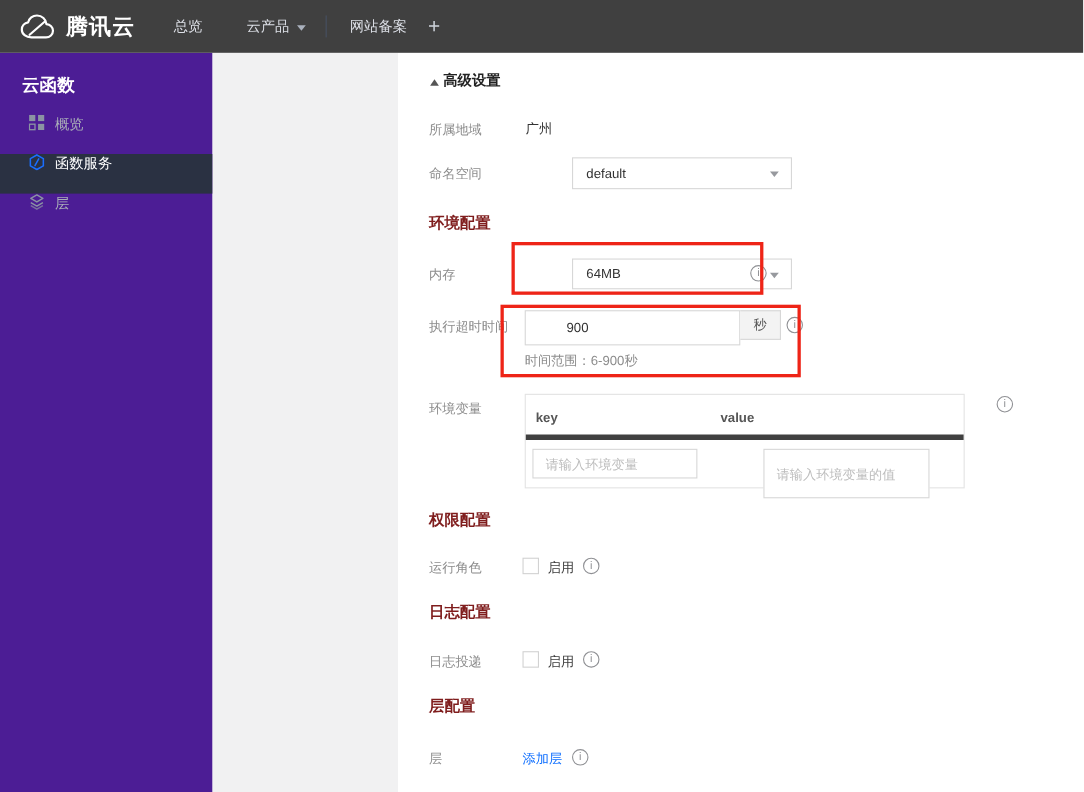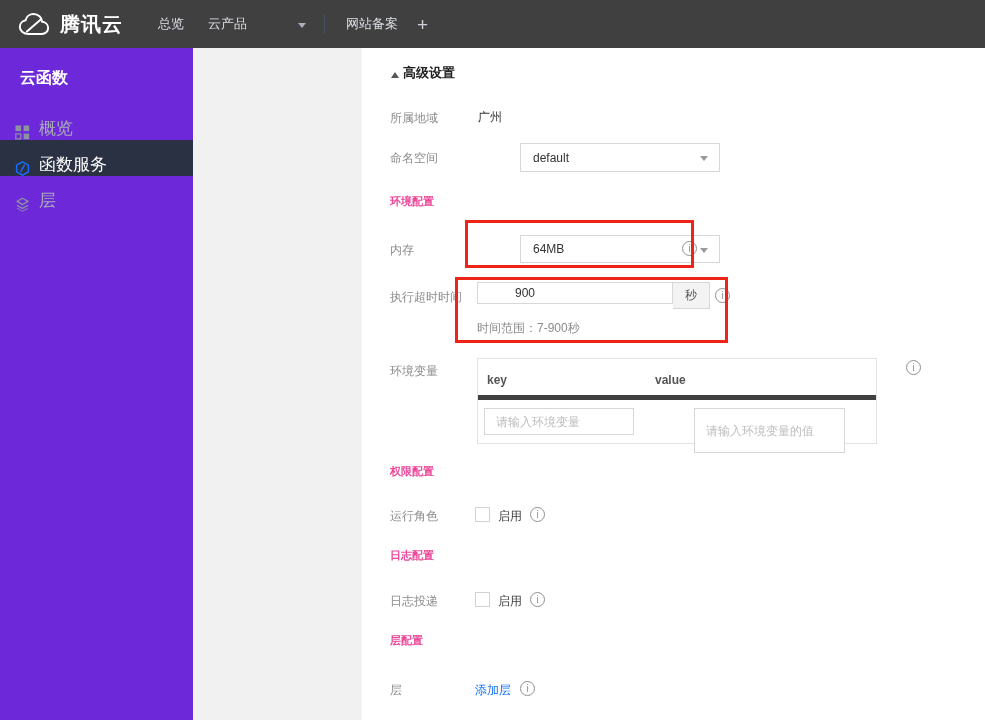--- a/index.html
+++ b/index.html
@@ -7,53 +7,53 @@
   body { font-family:"Liberation Sans","DejaVu Sans",sans-serif; font-size:12px; color:#333; background:#fff; }
   .page { position:relative; width:985px; height:720px; overflow:hidden; background:#fff; }
 
   
   .navbar { position:absolute; top:0; left:0; right:0; height:48px; background:#404040; display:flex; align-items:center; color:#e4e7ec; z-index:10; }
   .logo-area { display:flex; align-items:center; margin-left:17px; cursor:pointer; }
   .logo-svg { width:34px; height:25px; display:block; }
   .brand { margin-left:9px; font-size:20px; font-weight:600; color:#fff; letter-spacing:1px; }
   .nav-item { font-size:13px; color:#dcdfe6; cursor:pointer; display:flex; align-items:center; }
   .nav-overview { margin-left:35px; }
-  .nav-products { margin-left:24px;gap:44px; }
+  .nav-products { margin-left:40px; }
   .nav-caret { width:0; height:0; border-left:4px solid transparent; border-right:4px solid transparent; border-top:5px solid #aab1bd; margin-left:7px; margin-top:2px; }
   .nav-divider { width:1px; height:20px; background:#475063; margin:0 21px 0 18px; }
   .nav-plus { margin-left:19px; font-size:19px; font-weight:400; color:#ccd1d9; line-height:1; }
 
   
-  .sidebar { position:absolute; top:48px; left:0; width:193px; bottom:0; background:#6d28d9; z-index:5; }
+  .sidebar { position:absolute; top:48px; left:0; width:193px; bottom:0; background:#4c1d95; z-index:5; }
   .sidebar-title { margin:20px 0 0 20px; font-size:16px; font-weight:bold; color:#ffffff; }
   .menu { position:absolute; top:56px; left:0; right:0; }
-  .menu-item { height:36px; display:flex; align-items:flex-end; padding-left:15px; color:#a9aeb8; font-size:17px; cursor:pointer; }
+  .menu-item { height:36px; display:flex; align-items:flex-start; padding-left:26px; color:#a9aeb8; font-size:13px; cursor:pointer; }
   .menu-item .mi-icon { width:15px; height:15px; margin-right:9px; display:block; flex:none; }
   .menu-item.selected { background:#2a3142; color:#ffffff; }
 
   
   .list-panel { position:absolute; top:48px; left:193px; width:169px; bottom:0; background:#f1f1f2; }
 
   
   .main { position:absolute; top:48px; left:362px; right:0; bottom:0; background:#fff; }
   .flabel { position:absolute; left:28px; font-size:12px; color:#8c8c8c; white-space:nowrap; }
   .fvalue { position:absolute; font-size:12px; color:#333; white-space:nowrap; }
-  .heading { position:absolute; left:28px; font-size:11px; font-weight:bold; color:#ec4899; white-space:nowrap; }
+  .heading { position:absolute; left:28px; font-size:14px; font-weight:bold; color:#7f1d1d; white-space:nowrap; }
 
   .adv-tri { position:absolute; left:29px; top:24px; width:0; height:0; border-left:4px solid transparent; border-right:4px solid transparent; border-bottom:6px solid #555; }
   .adv-text { position:absolute; left:41px; top:16px; font-size:13px; font-weight:bold; color:#222; }
 
   .dropdown { position:absolute; left:115px; width:200px; height:29px; border:1px solid #d7d7d7; background:#fff; display:flex; align-items:center; padding:0 12px; font-size:12px; color:#333; cursor:pointer;margin-left:43px; }
   .dd-caret { position:absolute; right:11px; top:12px; width:0; height:0; border-left:4.5px solid transparent; border-right:4.5px solid transparent; border-top:5px solid #97999e; }
 
   .text-input { border:1px solid #d7d7d7; background:#fff; font-size:12px; color:#333; padding:0 11px; font-family:"Liberation Sans","DejaVu Sans",sans-serif; outline:none; }
   .text-input::placeholder { color:#bdbdbd; }
 
   .timeout-wrap { position:absolute; left:115px; top:234px; width:233px; height:27px; }
-  .timeout-input { position:absolute; left:0; top:0; width:196px; height:22px;padding-left:37px; }
+  .timeout-input { position:absolute; left:0; top:0; width:196px; height:32px;padding-left:37px; }
   .unit-btn { position:absolute; left:196px; top:0; width:37px; height:27px; background:#f3f3f3; border:1px solid #d7d7d7; border-left:none; color:#555; font-size:12px; display:flex; align-items:center; justify-content:center; cursor:pointer; }
   .hint { position:absolute; left:115px; top:272px; font-size:12px; color:#8c8c8c; }
 
   .info-icon { position:absolute; width:15px; height:15px; border:1px solid #8f9094; border-radius:50%; color:#8f9094; font-size:10px; line-height:13px; text-align:center; cursor:pointer; background:#fff; }
 
   .env-table { position:absolute; left:115px; top:310px; width:400px; height:86px; border:1px solid #e3e3e3; background:#fff; }
   .env-head { position:absolute; left:0; top:0; right:0; height:41px; border-bottom:5px solid #404040; }
   .env-h-key { position:absolute; left:9px; top:14px; font-size:12px; font-weight:bold; color:#555; }
   .env-h-val { position:absolute; left:177px; top:14px; font-size:12px; font-weight:bold; color:#555; }
   .env-key-input { position:absolute; left:6px; top:49px; width:150px; height:27px; }
@@ -146,21 +146,21 @@
     </div>
     <span class="info-icon" style="left:320px; top:193px">i</span>
     <div class="hl hl-memory"></div>
 
     <span class="flabel" style="top:241px">执行超时时间</span>
     <div class="timeout-wrap">
       <input class="text-input timeout-input" type="text" value="900" style="">
       <span class="unit-btn">秒</span>
     </div>
     <span class="info-icon" style="left:353px; top:240px">i</span>
-    <span class="hint">时间范围：7-900秒</span>
+    <span class="hint">时间范围：6-900秒</span>
     <div class="hl hl-timeout"></div>
 
     <span class="flabel" style="top:315px">环境变量</span>
     <div class="env-table">
       <div class="env-head">
         <span class="env-h-key">key</span>
         <span class="env-h-val">value</span>
       </div>
       <input class="text-input env-key-input" type="text" placeholder="请输入环境变量" style="">
       <input class="text-input env-val-input" type="text" placeholder="请输入环境变量的值" style="">

